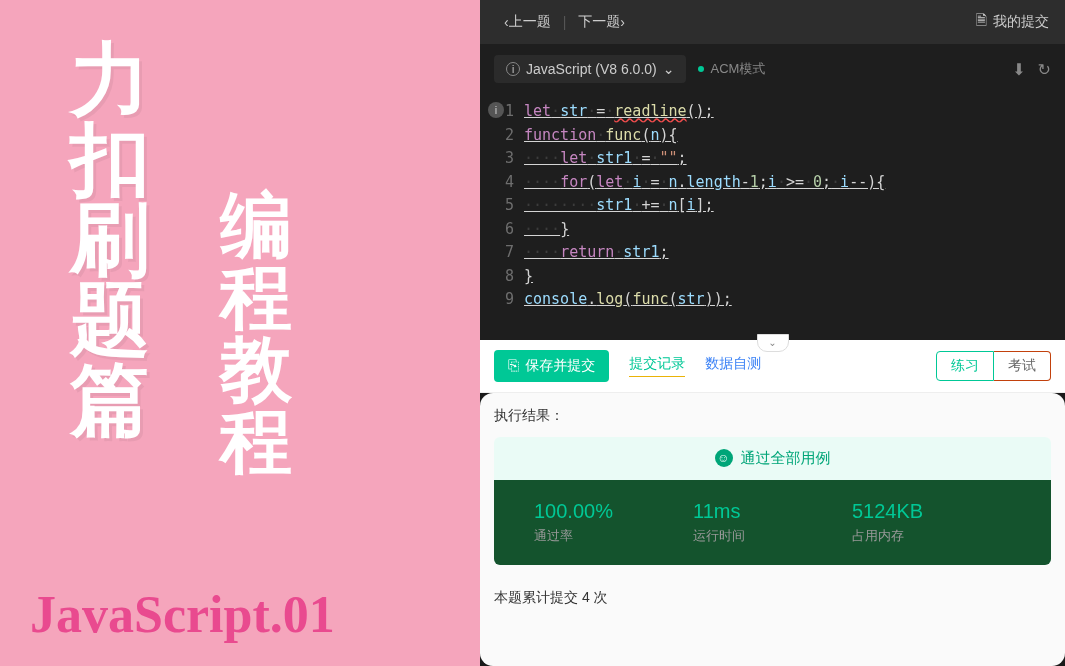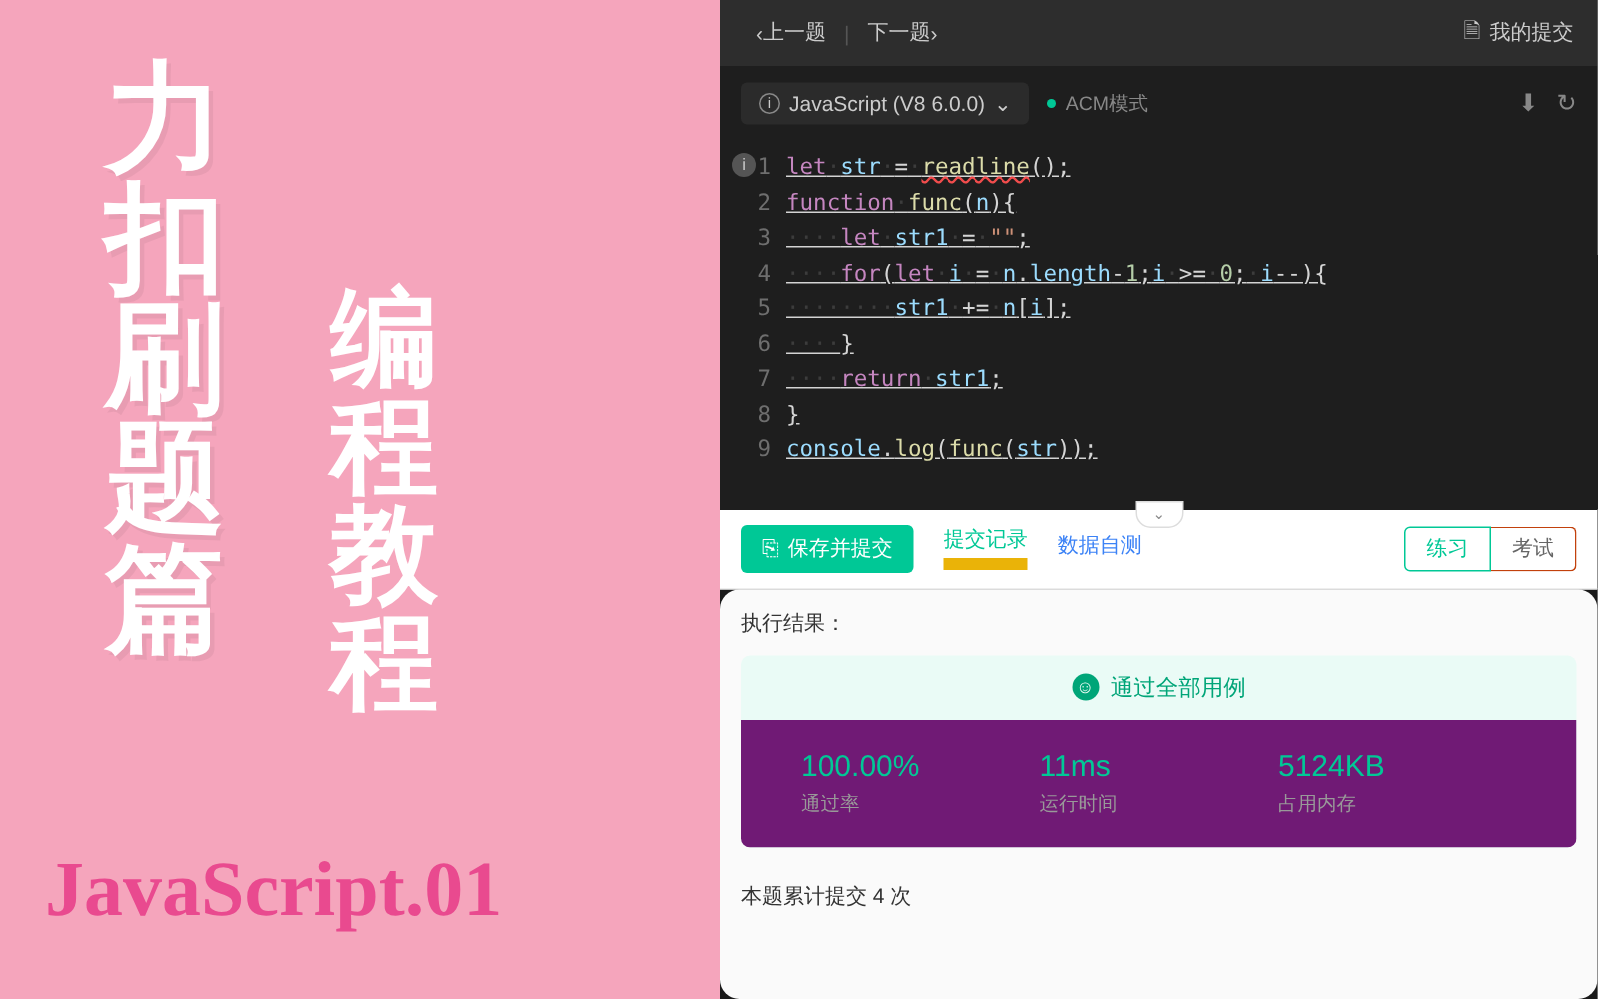--- a/index.html
+++ b/index.html
@@ -3,21 +3,21 @@
   <meta charset="utf-8">
   <style>
     * { margin: 0; padding: 0; box-sizing: border-box; }
     body { font-family: -apple-system, "PingFang SC", "Microsoft YaHei", sans-serif; width: 1065px; height: 666px; overflow: hidden; display: flex; }
     
     .left-panel { width: 480px; height: 666px; background: #f5a5bc; position: relative; }
     .vertical-text-1 { position: absolute; left: 70px; top: 40px; font-size: 80px; font-weight: 900; color: white; text-shadow: 3px 3px 0 rgba(0,0,0,0.05); line-height: 1; font-family: "STKaiti", serif; }
     .vertical-text-1 span { display: block; }
     .vertical-text-2 { position: absolute; left: 220px; top: 190px; font-size: 72px; font-weight: 900; color: white; line-height: 1; font-family: "STKaiti", serif; }
     .vertical-text-2 span { display: block; }
-    .bottom-text { position: absolute; left: 30px; bottom: 43px; font-size: 52px; font-weight: 900; color: #e94a8f; font-family: "Comic Sans MS", cursive; }
+    .bottom-text { position: absolute; left: 30px; bottom: 22px; font-size: 52px; font-weight: 900; color: #e94a8f; font-family: "Comic Sans MS", cursive; }
     
     .right-panel { flex: 1; height: 666px; display: flex; flex-direction: column; background: #1a1a1a; }
     
     .top-bar { background: #2d2d2d; height: 44px; display: flex; align-items: center; padding: 0 16px; color: #ccc; font-size: 14px; }
     .nav-btn { color: #ccc; padding: 0 8px; display: flex; align-items: center; cursor: pointer; }
     .nav-sep { color: #555; margin: 0 4px; }
     .top-right { margin-left: auto; display: flex; align-items: center; gap: 6px; }
     
     .toolbar { background: #1e1e1e; height: 50px; display: flex; align-items: center; padding: 0 14px; gap: 12px; }
     .lang-select { background: #2b2b2b; color: #ccc; padding: 6px 12px; border-radius: 4px; font-size: 14px; display: flex; align-items: center; gap: 6px; cursor: pointer; }
@@ -36,33 +36,33 @@
     .num { color: #b5cea8; }
     .underline { text-decoration: underline wavy #f14c4c; }
     .dot-space { color: #3c3c3c; }
     
     .collapse-btn { position: absolute; bottom: -12px; left: 50%; transform: translateX(-50%); width: 32px; height: 18px; background: #fff; border: 1px solid #ddd; border-radius: 0 0 10px 10px; display: flex; align-items: center; justify-content: center; z-index: 5; color: #888; font-size: 10px; }
     .editor-wrap { position: relative; flex: 1; display: flex; flex-direction: column; min-height: 245px; max-height: 260px; }
     
     .action-bar { background: #fff; padding: 10px 14px; display: flex; align-items: center; gap: 20px; border-bottom: 1px solid #eee; }
     .submit-btn { background: #00c896; color: #fff; padding: 7px 14px; border-radius: 4px; font-size: 14px; display: flex; align-items: center; gap: 6px; cursor: pointer; }
     .tab { color: #3b82f6; font-size: 14px; cursor: pointer; padding-bottom: 3px; }
-    .tab.active { color: #00c896; border-bottom: 8px solid #eab308; }
+    .tab.active { color: #00c896; border-bottom: 1px solid #eab308; }
     .mode-group { margin-left: auto; display: flex; gap: 0; }
     .mode-btn { border: 1px solid #c2410c; padding: 5px 14px; font-size: 14px; cursor: pointer; color: #666; }
     .mode-btn.active { border-color: #00c896; color: #00c896; }
     .mode-btn:first-child { border-radius: 4px 0 0 4px; }
     .mode-btn:last-child { border-radius: 0 4px 4px 0; border-left: none; }
     
     .result-section { background: #fafafa; flex: 1; padding: 14px; overflow: auto; border-radius: 13px; }
     .result-title { color: #333; font-size: 14px; margin-bottom: 12px; }
     .result-box { background: #eafbf6; border-radius: 6px; overflow: hidden; }
     .pass-banner { text-align: center; padding: 12px; color: #00a578; font-size: 15px; display: flex; align-items: center; justify-content: center; gap: 8px; }
     .smile { width: 18px; height: 18px; background: #00a578; border-radius: 50%; display: inline-flex; align-items: center; justify-content: center; color: #eafbf6; font-size: 12px; }
-    .stats-row { background: #701a75; display: flex; padding: 20px 40px; }
+    .stats-row { background: #14532d; display: flex; padding: 20px 40px; }
     .stat { flex: 1; }
     .stat-value { color: #00c896; font-size: 20px; font-weight: 500; margin-bottom: 4px; }
     .stat-label { color: #999; font-size: 13px; }
     .summary { margin-top: 24px; color: #333; font-size: 14px; }
   </style>
 </head>
 <body>
 
 <div class="left-panel">
   <div class="vertical-text-1">

